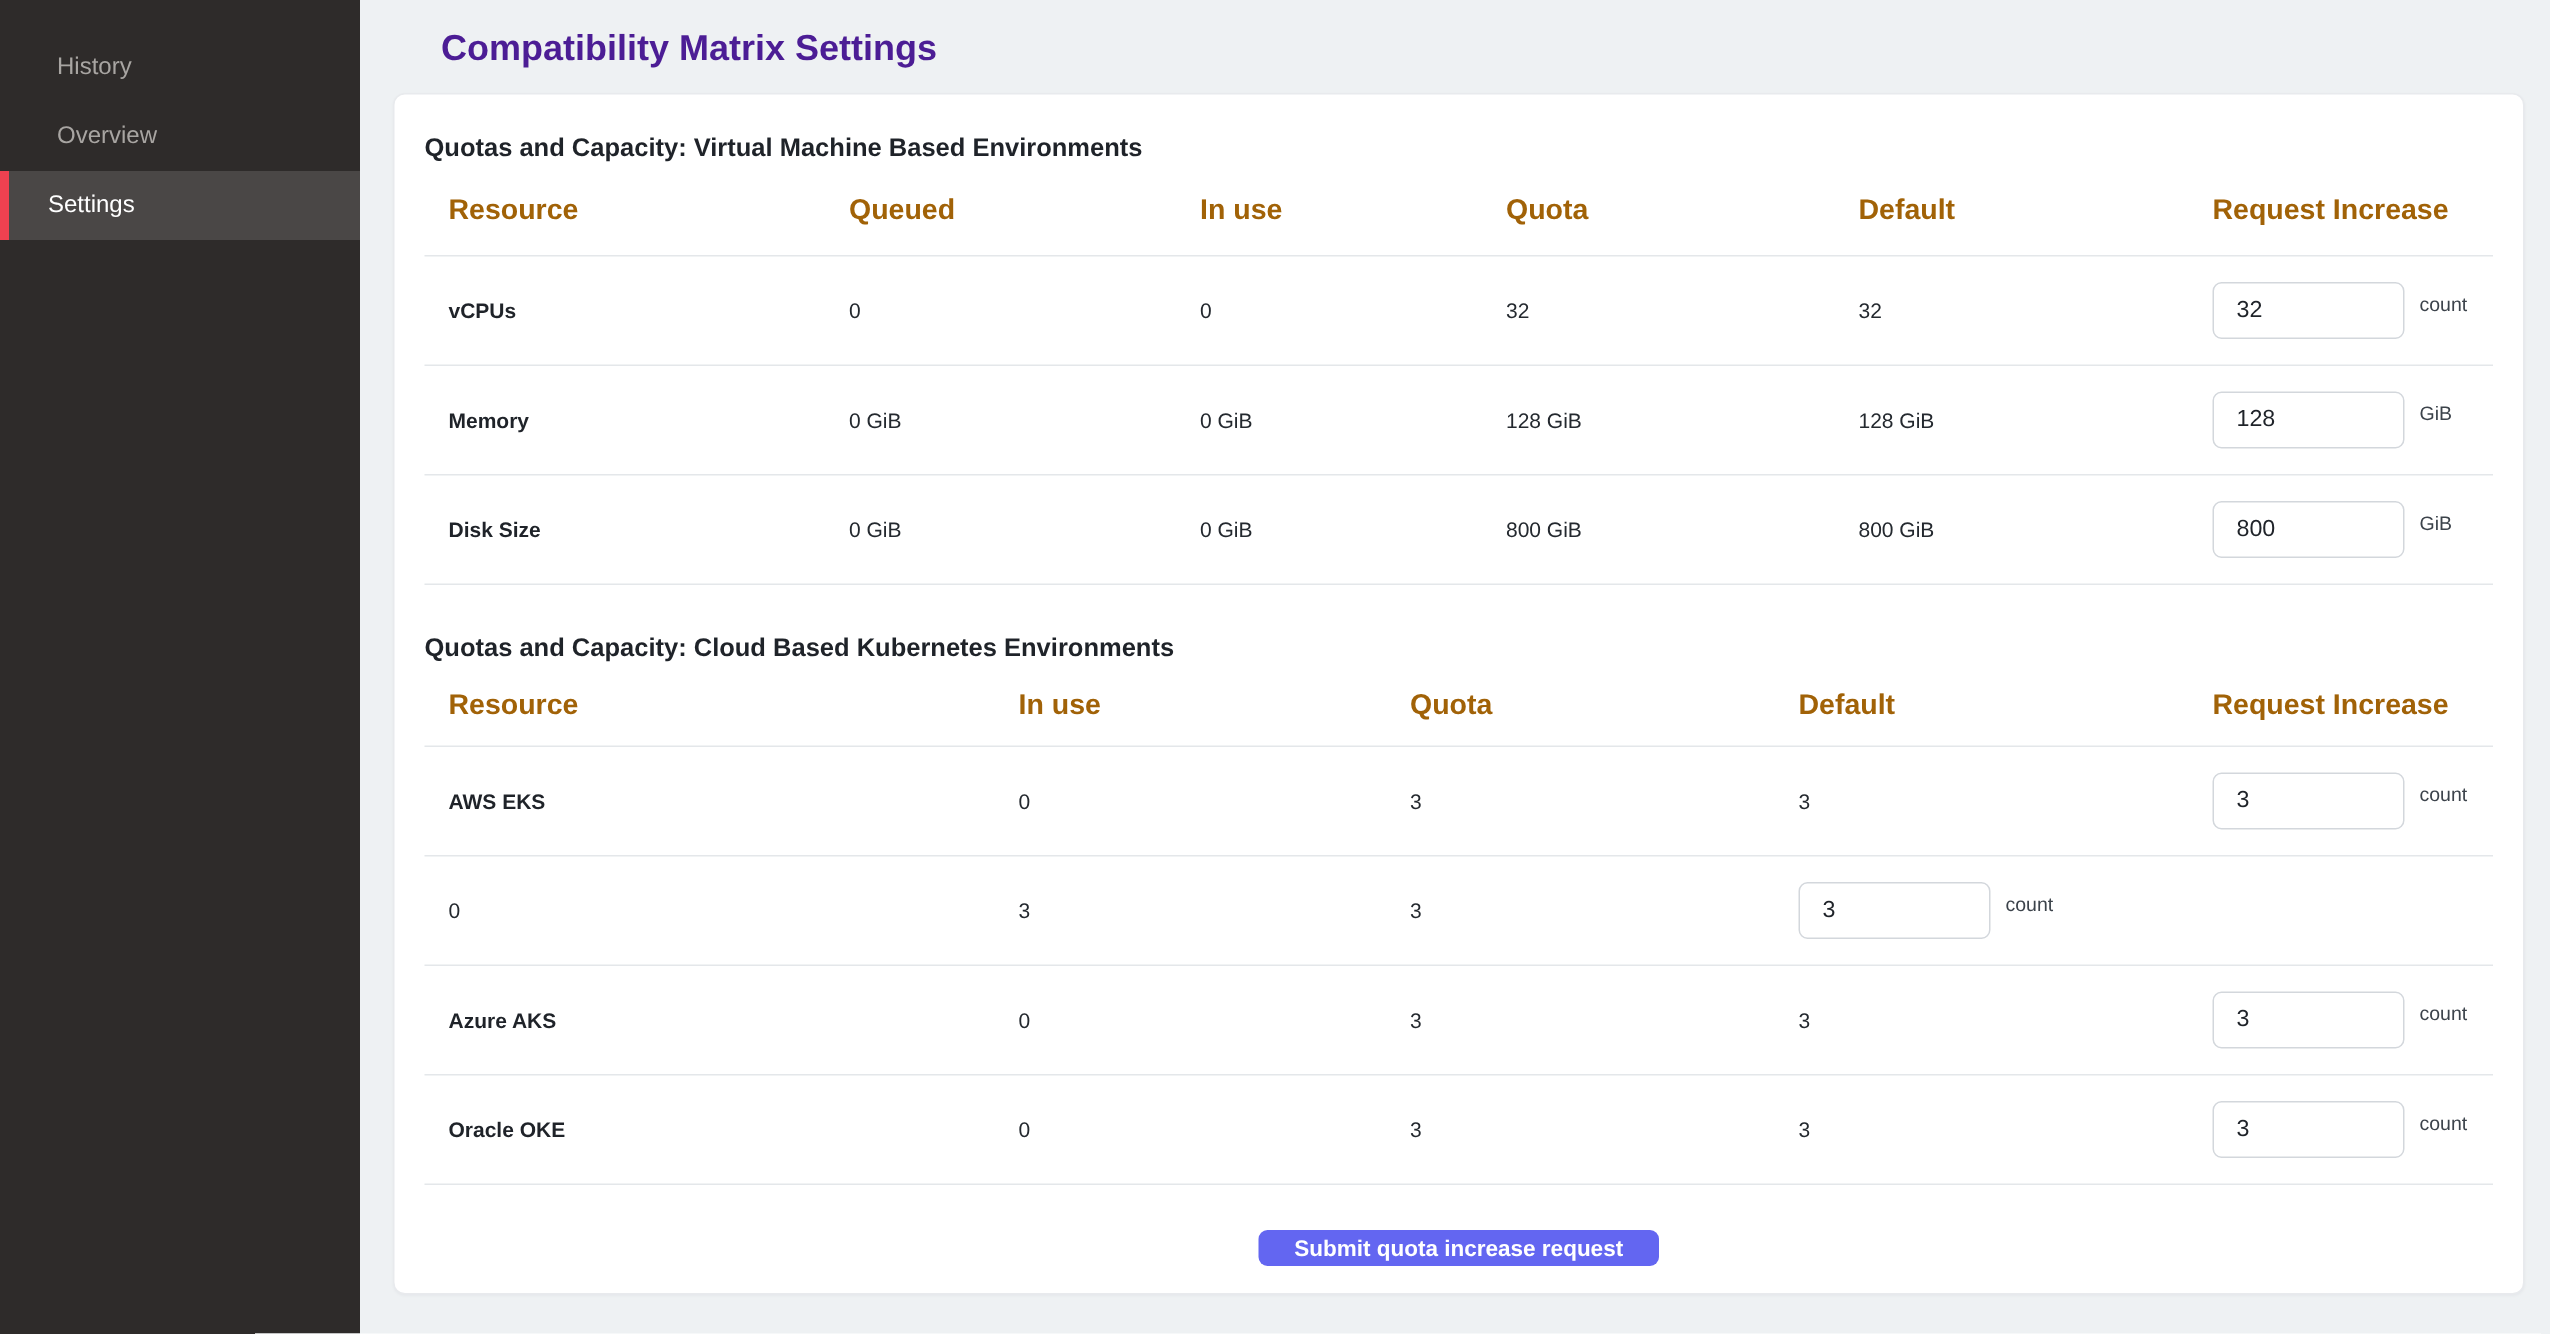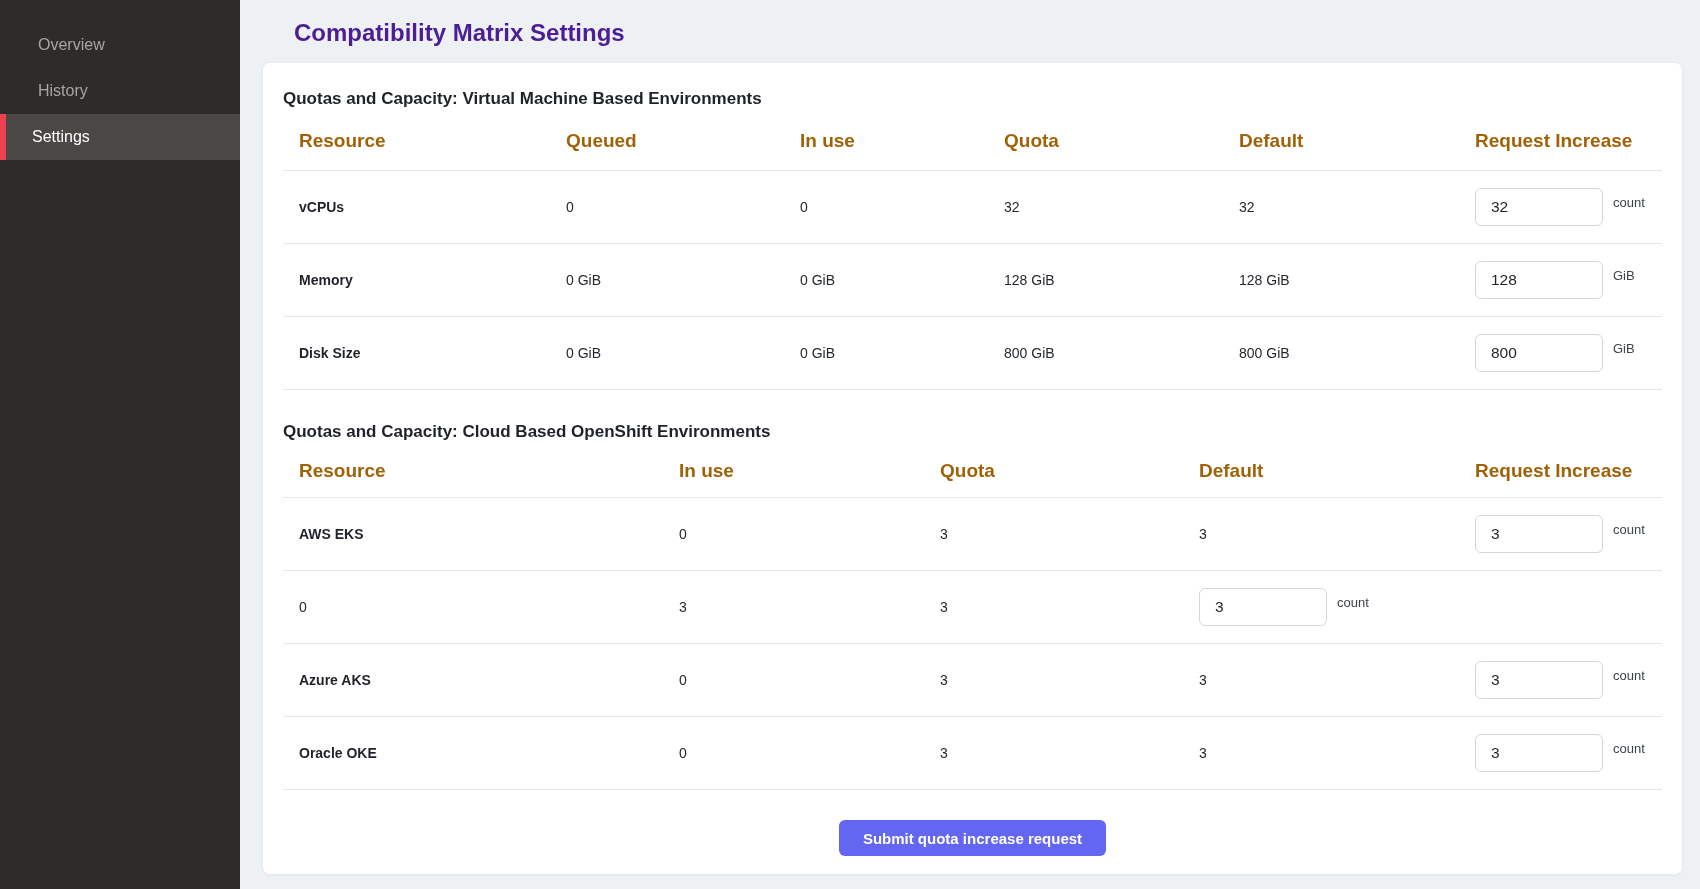--- a/index.html
+++ b/index.html
@@ -82,32 +82,32 @@
   .unit {
     margin-left:10px; font-size:13px; color:#3c434b;
     transform:translateY(-5px);
   }
 
   
   .btn-row { display:flex; justify-content:center; margin-top:30px; padding-bottom:0; }
   .submit-btn {
     background:#6366f1; color:#ffffff;
     border:none; border-radius:6px;
-    height:36px; padding:0 24px;
+    height:24px; padding:0 24px;
     font-family:"Liberation Sans", sans-serif;
     font-size:15px; font-weight:bold;
     cursor:pointer;
   }
 </style>
 </head>
 <body>
 
 <nav class="sidebar">
+  <div class="nav-item">History</div>
   <div class="nav-item">Overview</div>
-  <div class="nav-item">History</div>
   <div class="nav-item active">Settings</div>
 </nav>
 
 <main class="main">
   <h1 class="page-title">Compatibility Matrix Settings</h1>
 
   <section class="card">
 
     <div class="section-title-row">
       <span class="section-title">Quotas and Capacity: Virtual Machine Based Environments</span>
@@ -153,21 +153,21 @@
             <div class="cell">800 GiB</div>
             <div class="cell req-cell">
               <input type="text" class="qty-input" value="800" style="">
               <span class="unit">GiB</span>
             </div>
           </div>
         </div>
     </div>
 
     <div class="section-title-row second">
-      <span class="section-title">Quotas and Capacity: Cloud Based OpenShift Environments</span>
+      <span class="section-title">Quotas and Capacity: Cloud Based Kubernetes Environments</span>
     </div>
 
     <div class="table cloud">
       <div class="thead cloud-grid">
         <div class="hcell">Resource</div>
         <div class="hcell">In use</div>
         <div class="hcell">Quota</div>
         <div class="hcell">Default</div>
         <div class="hcell">Request Increase</div>
       </div>

